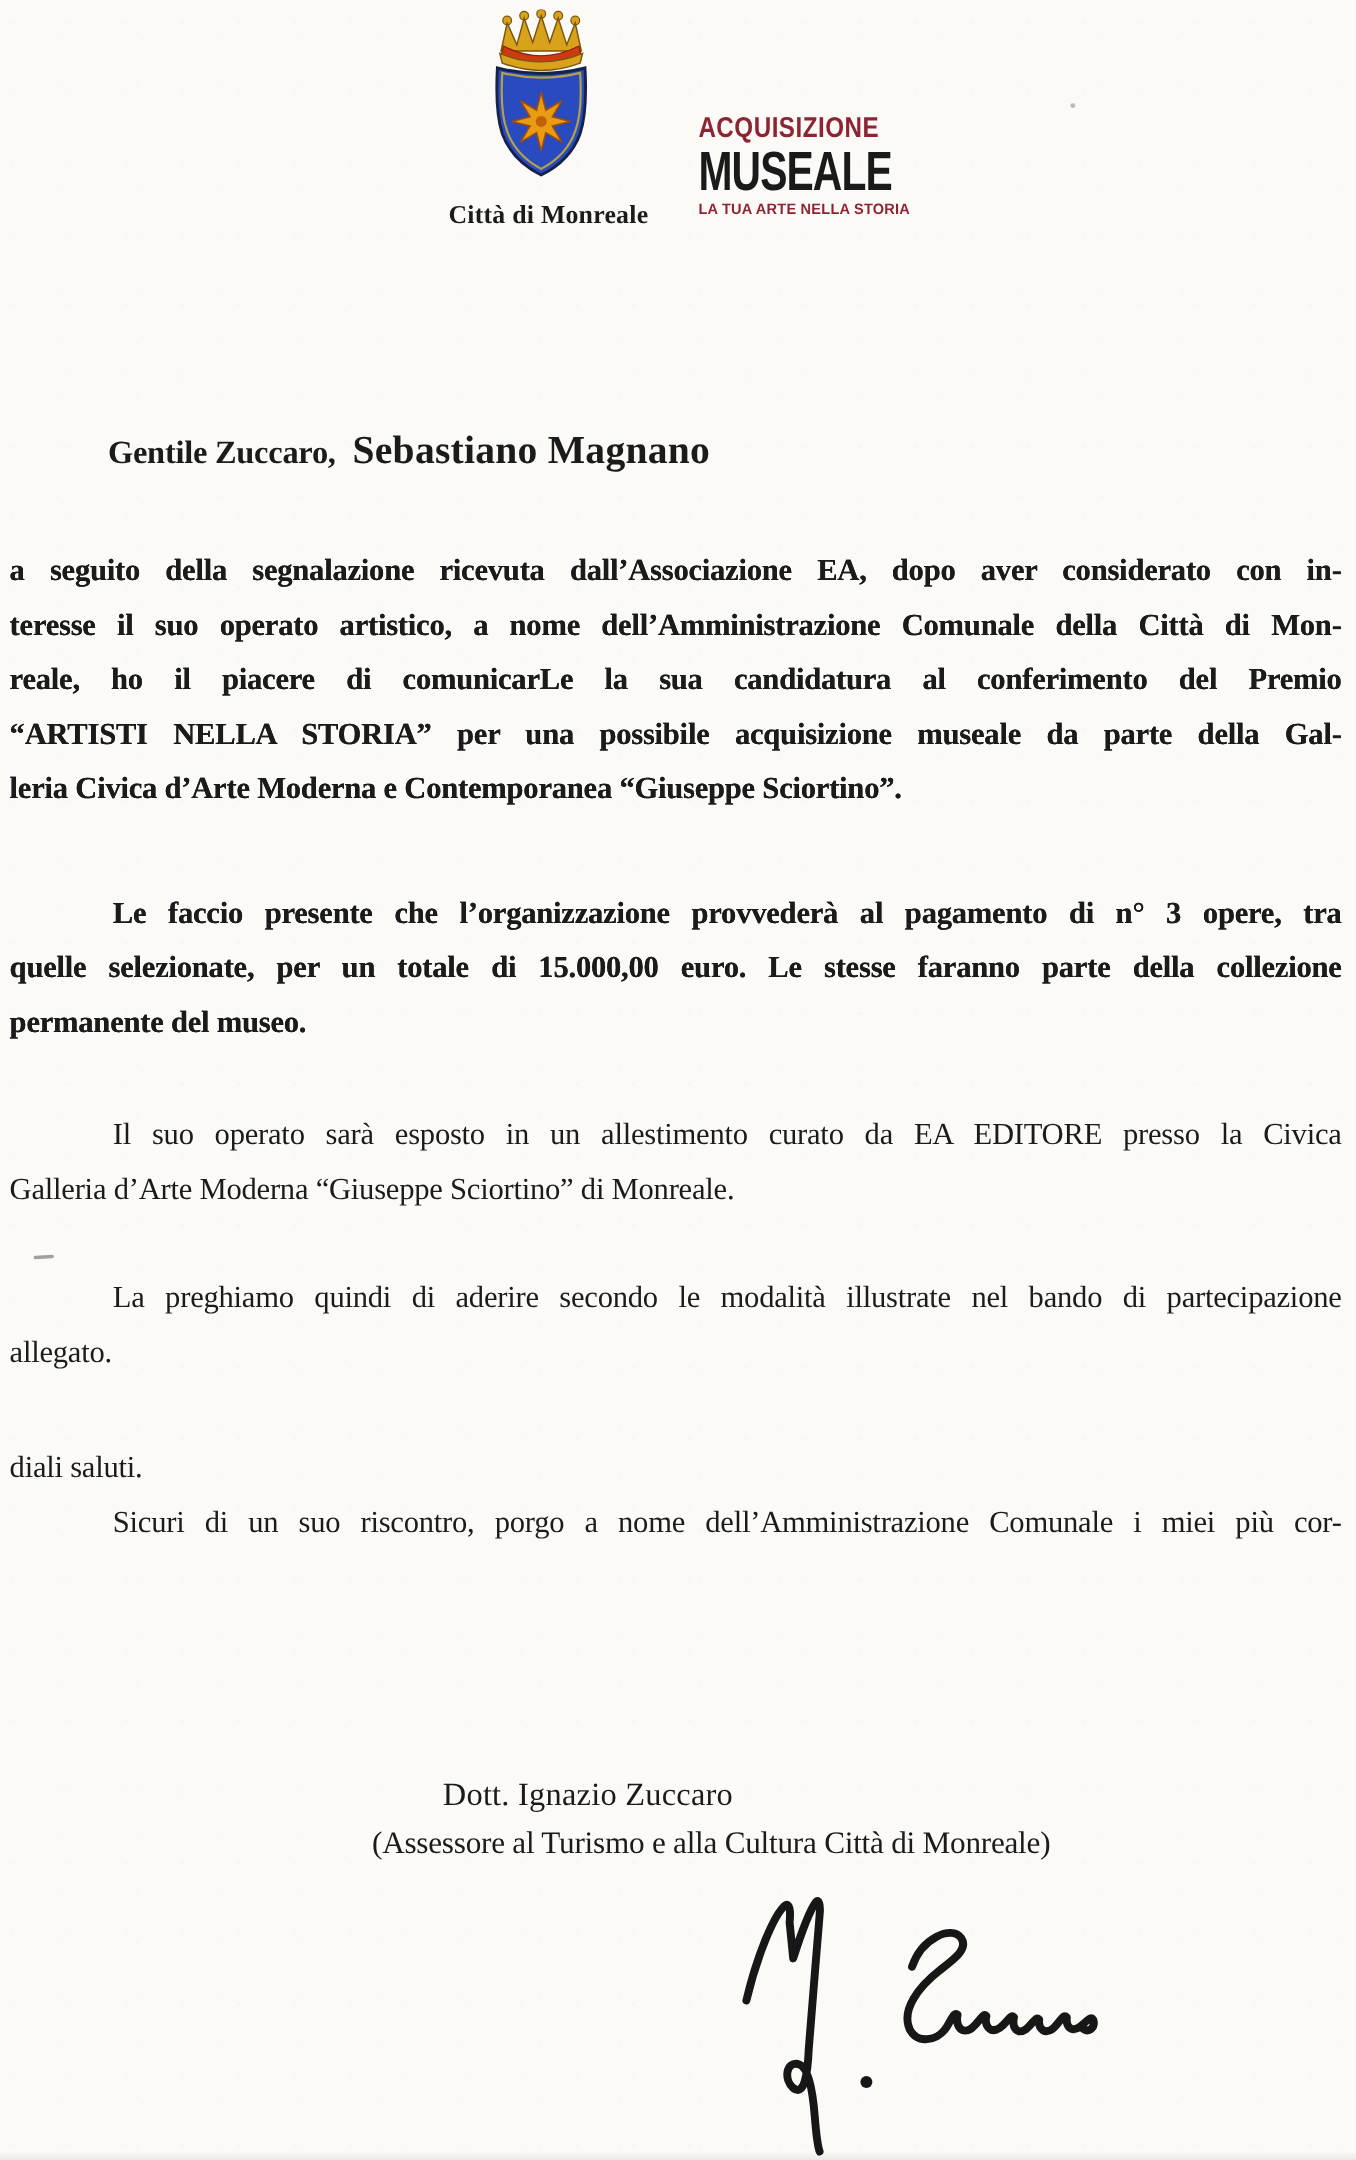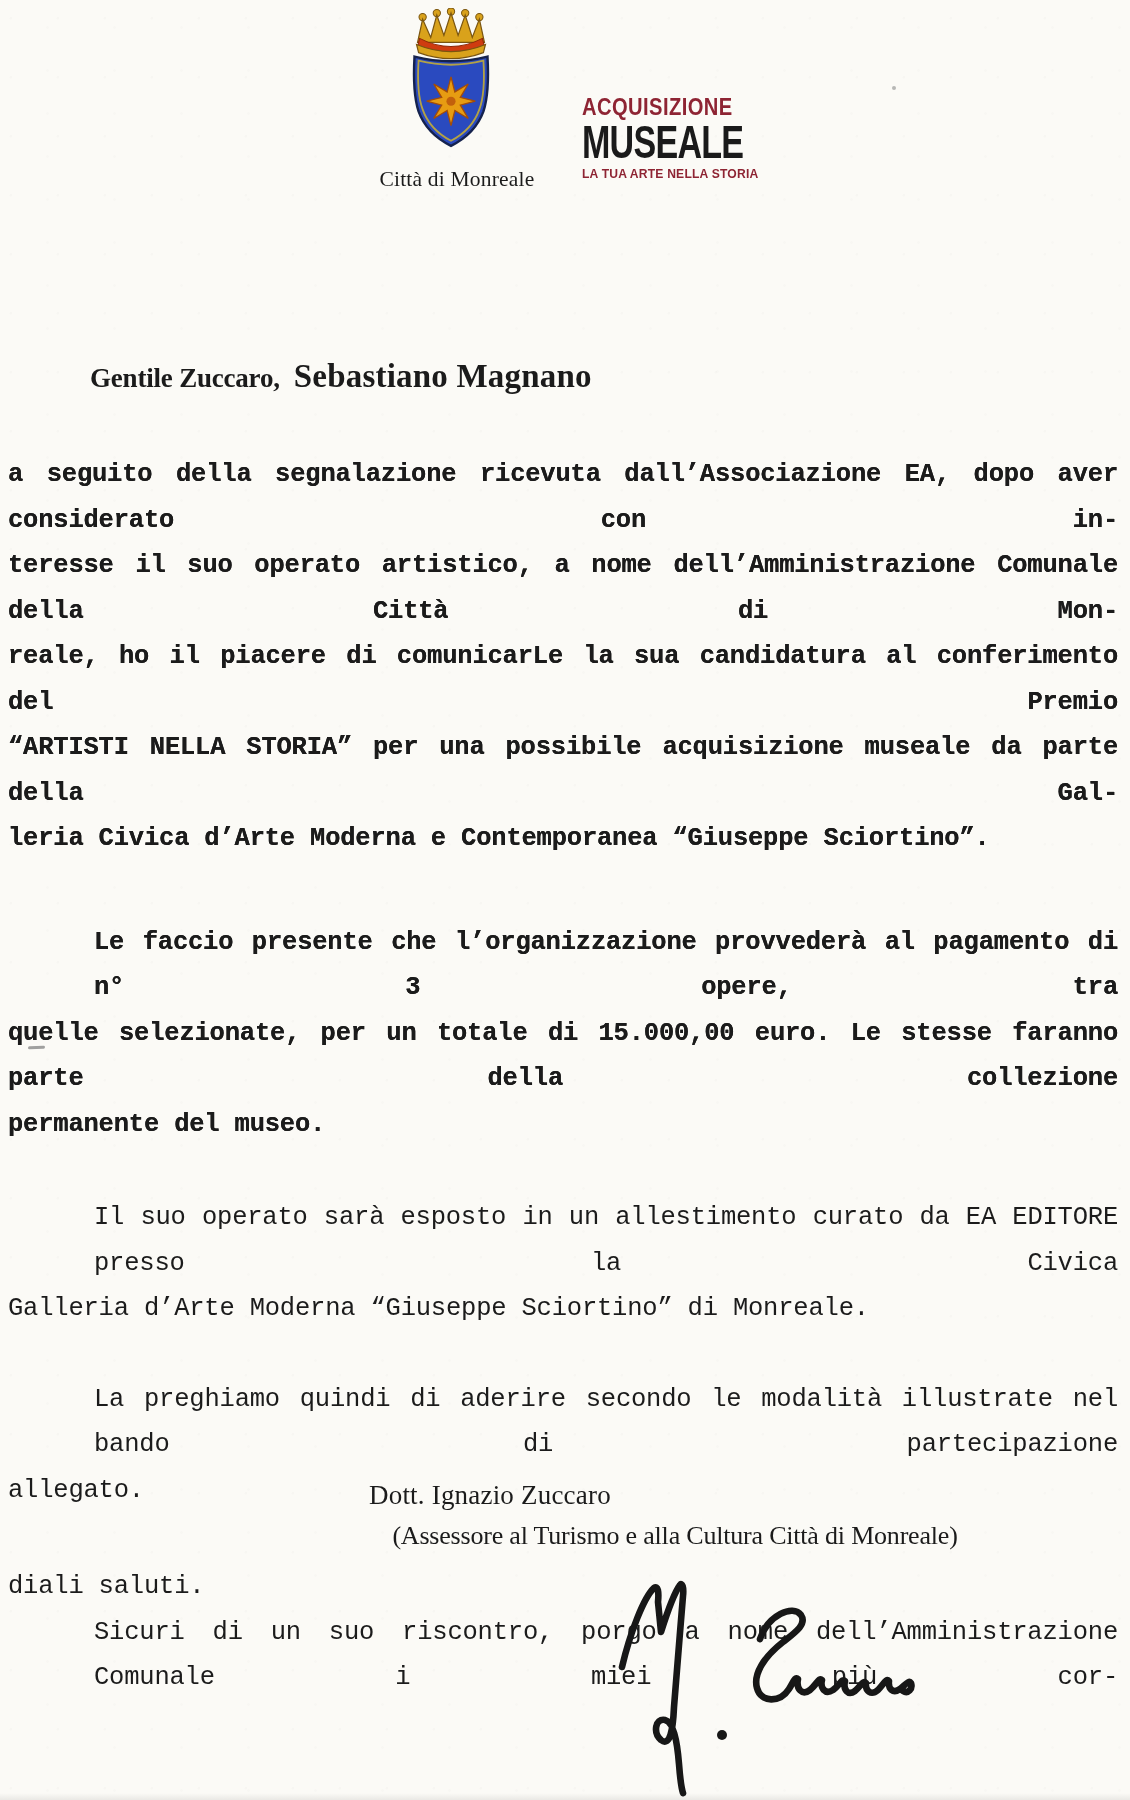--- a/index.html
+++ b/index.html
@@ -18,21 +18,21 @@
   .crest svg{width:100%;height:100%;}
   .c-gold{fill:var(--crown-gold,#d9a21b);stroke:#7a5510;stroke-width:1.2;}
   .c-pearl{fill:var(--crown-gold,#d9a21b);stroke:#7a5510;stroke-width:1;}
   .c-red{fill:var(--crown-red,#cf3b10);stroke:#8c2406;stroke-width:1;}
   .c-shield{fill:var(--shield-blue,#2a4abf);stroke:#15224d;stroke-width:2.4;}
   .c-inner{fill:none;stroke:var(--shield-border,#b3a245);stroke-width:1.8;}
   .c-star{fill:var(--star-gold,#e79c12);stroke:#a34c08;stroke-width:1.3;}
   .c-core{fill:var(--star-core,#c2600c);}
   .crest-caption{
     position:absolute;left:372px;top:167px;width:170px;text-align:center;
-    font-size:21.5px;font-weight:normal;letter-spacing:0.2px;
+    font-size:21.5px;font-weight:bold;letter-spacing:0.2px;
   }
   .logo{position:absolute;left:582px;top:94px;width:180px;}
   .logo-line1{
     font-family:"Liberation Sans","DejaVu Sans",sans-serif;font-weight:bold;
     font-size:24px;line-height:26px;color:var(--logo-red,#8e2433);
     transform:scaleX(0.84);transform-origin:left center;letter-spacing:0.5px;white-space:nowrap;
   }
   .logo-line2{
     font-family:"Liberation Sans","DejaVu Sans",sans-serif;font-weight:bold;
     font-size:46px;line-height:43px;color:var(--logo-black,#1a1a1a);
@@ -42,36 +42,36 @@
   .logo-tagline{
     font-family:"Liberation Sans","DejaVu Sans",sans-serif;font-weight:bold;
     font-size:12.5px;line-height:14px;color:var(--logo-red,#8e2433);
     transform:scaleX(0.97);transform-origin:left center;letter-spacing:0.2px;white-space:nowrap;
     margin-top:3px;
   }
   
   .salutation{position:absolute;left:90px;top:358px;display:flex;align-items:baseline;white-space:nowrap;}
   .sal-label{font-size:27px;font-weight:bold;letter-spacing:-0.2px;}
   .sal-name{font-size:33px;font-weight:bold;padding-left:14px;letter-spacing:0.2px;}
-  #paragraphs{position:absolute;left:8px;top:452px;width:1110px;font-family:Liberation Mono, monospace;}
+  #paragraphs{position:absolute;left:8px;top:452px;width:1110px;}
   .para{margin:0;}
   .para:nth-child(1){margin-bottom:58px;}
   .para:nth-child(2){margin-bottom:48px;margin-top:16px;}
   .para:nth-child(3){margin-bottom:45px;}
   .para:nth-child(4){margin-bottom:51px;}
   .para .line{
     font-size:25.5px;line-height:45.5px;letter-spacing:-0.2px;
     text-align:justify;text-align-last:justify;white-space:normal;
   }
   .para .line.last{text-align-last:left;}
   .para .line.indent{padding-left:86px;}
   .para.bold .line{font-weight:bold;text-shadow:0 0 0.5px currentColor;}
   .para.regular .line{font-weight:normal;}
   .sig-name{position:absolute;left:369px;top:1480px;width:640px;text-align:left;font-size:27px;letter-spacing:0.2px;}
-  .sig-title{position:absolute;left:330px;top:1521px;width:690px;text-align:center;font-size:26px;letter-spacing:-0.2px;}
+  .sig-title{position:absolute;left:310px;top:1521px;width:690px;text-align:left;font-size:26px;letter-spacing:-0.2px;}
   .signature{position:absolute;left:592px;top:1575px;width:330px;height:222px;}
   .signature svg{width:100%;height:100%;}
   .sig-stroke{fill:none;stroke:#171717;stroke-width:6.6;stroke-linecap:round;stroke-linejoin:round;}
   .sig-dot{fill:#171717;}
   
   .artifact-dash{position:absolute;left:28px;top:1046px;width:17px;height:3px;background:#8a8a8a;border-radius:2px;transform:rotate(-3deg);opacity:0.8;}
   .artifact-dot{position:absolute;left:892px;top:86px;width:4px;height:4px;border-radius:50%;background:#9a9a9a;opacity:0.7;}
   .scan-edge{position:absolute;left:0;right:0;bottom:0;height:7px;background:linear-gradient(rgba(0,0,0,0),rgba(0,0,0,0.07));}
 </style>
 </head>

